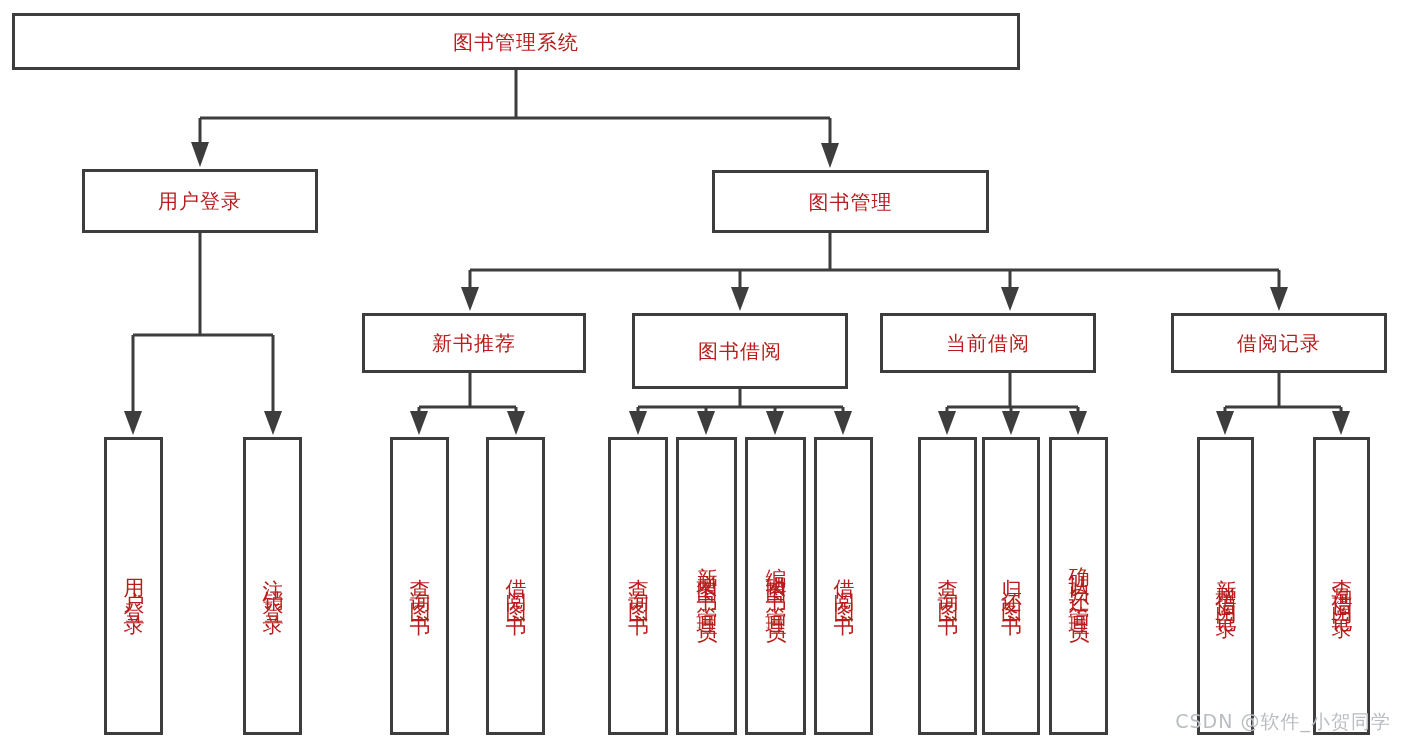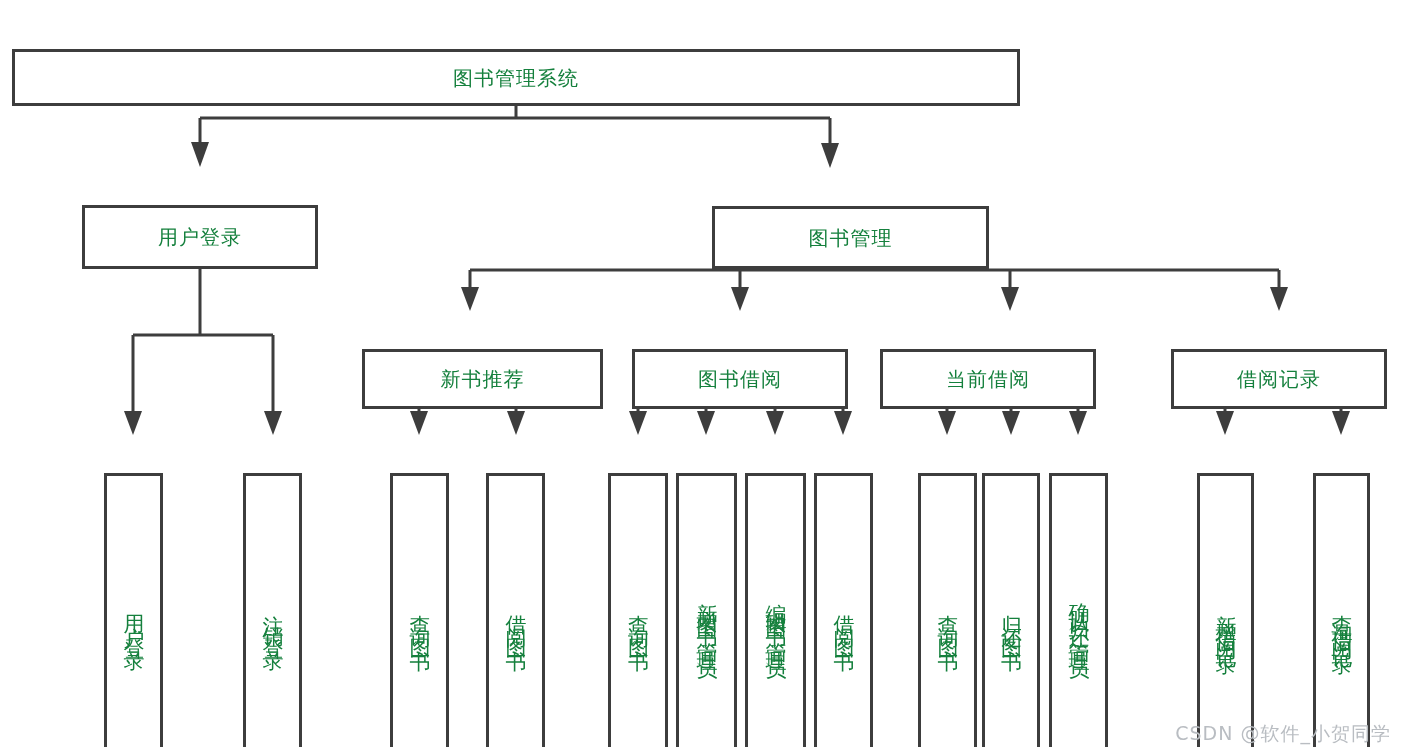--- a/index.html
+++ b/index.html
@@ -15,43 +15,42 @@
     position: absolute;
     left: 0; top: 0;
     width: 1405px; height: 747px;
     pointer-events: none;
   }
   .node {
     position: absolute;
     box-sizing: border-box;
     border: 3px solid #3d3d3d;
     background: #ffffff;
-    color: #15803d;
+    color: #b91c1c;
     display: flex;
     align-items: center;
     justify-content: center;
     font-size: 20px;
     line-height: 1;
     letter-spacing: 1px;
-    margin-top: 36px;
   }
   .node.title { font-size: 20px; }
   .node.leaf {
     writing-mode: vertical-rl;
     text-orientation: mixed;
     letter-spacing: 12px;
     font-size: 21px;
     top: 437px;
     height: 298px;
   }
   .node.leaf.long { letter-spacing: 8px; }
   .watermark {
     position: absolute;
     right: 14px;
-    bottom: 0;
+    bottom: 12px;
     font-size: 19px;
     color: #b9bdc2;
     letter-spacing: 1px;
     z-index: 5;
     white-space: nowrap;
   }
 </style>
 </head>
 <body>
 
@@ -114,22 +113,22 @@
       <polygon points="1216,411 1234,411 1225,435"></polygon>
       <polygon points="1332,411 1350,411 1341,435"></polygon>
     </g>
   </svg>
 
   <div class="node title" style="left:12px; top:13px; width:1008px; height:57px;">图书管理系统</div>
 
   <div class="node" style="left:82px; top:169px; width:236px; height:64px;">用户登录</div>
   <div class="node" style="left:712px; top:170px; width:277px; height:63px;">图书管理</div>
 
-  <div class="node" style="left:362px; top:313px; width:241px; height:60px;">新书推荐</div>
-  <div class="node" style="left:632px; top:313px; width:216px; height:60px;">图书借阅</div>
+  <div class="node" style="left:362px; top:313px; width:224px; height:60px;">新书推荐</div>
+  <div class="node" style="left:632px; top:313px; width:216px; height:76px;">图书借阅</div>
   <div class="node" style="left:880px; top:313px; width:216px; height:60px;">当前借阅</div>
   <div class="node" style="left:1171px; top:313px; width:216px; height:60px;">借阅记录</div>
 
   <div class="node leaf" style="left:104px; width:59px;">用户登录</div>
   <div class="node leaf" style="left:243px; width:59px;">注销登录</div>
 
   <div class="node leaf" style="left:390px; width:59px;">查询图书</div>
   <div class="node leaf" style="left:486px; width:59px;">借阅图书</div>
 
   <div class="node leaf" style="left:608px; width:60px;">查询图书</div>

